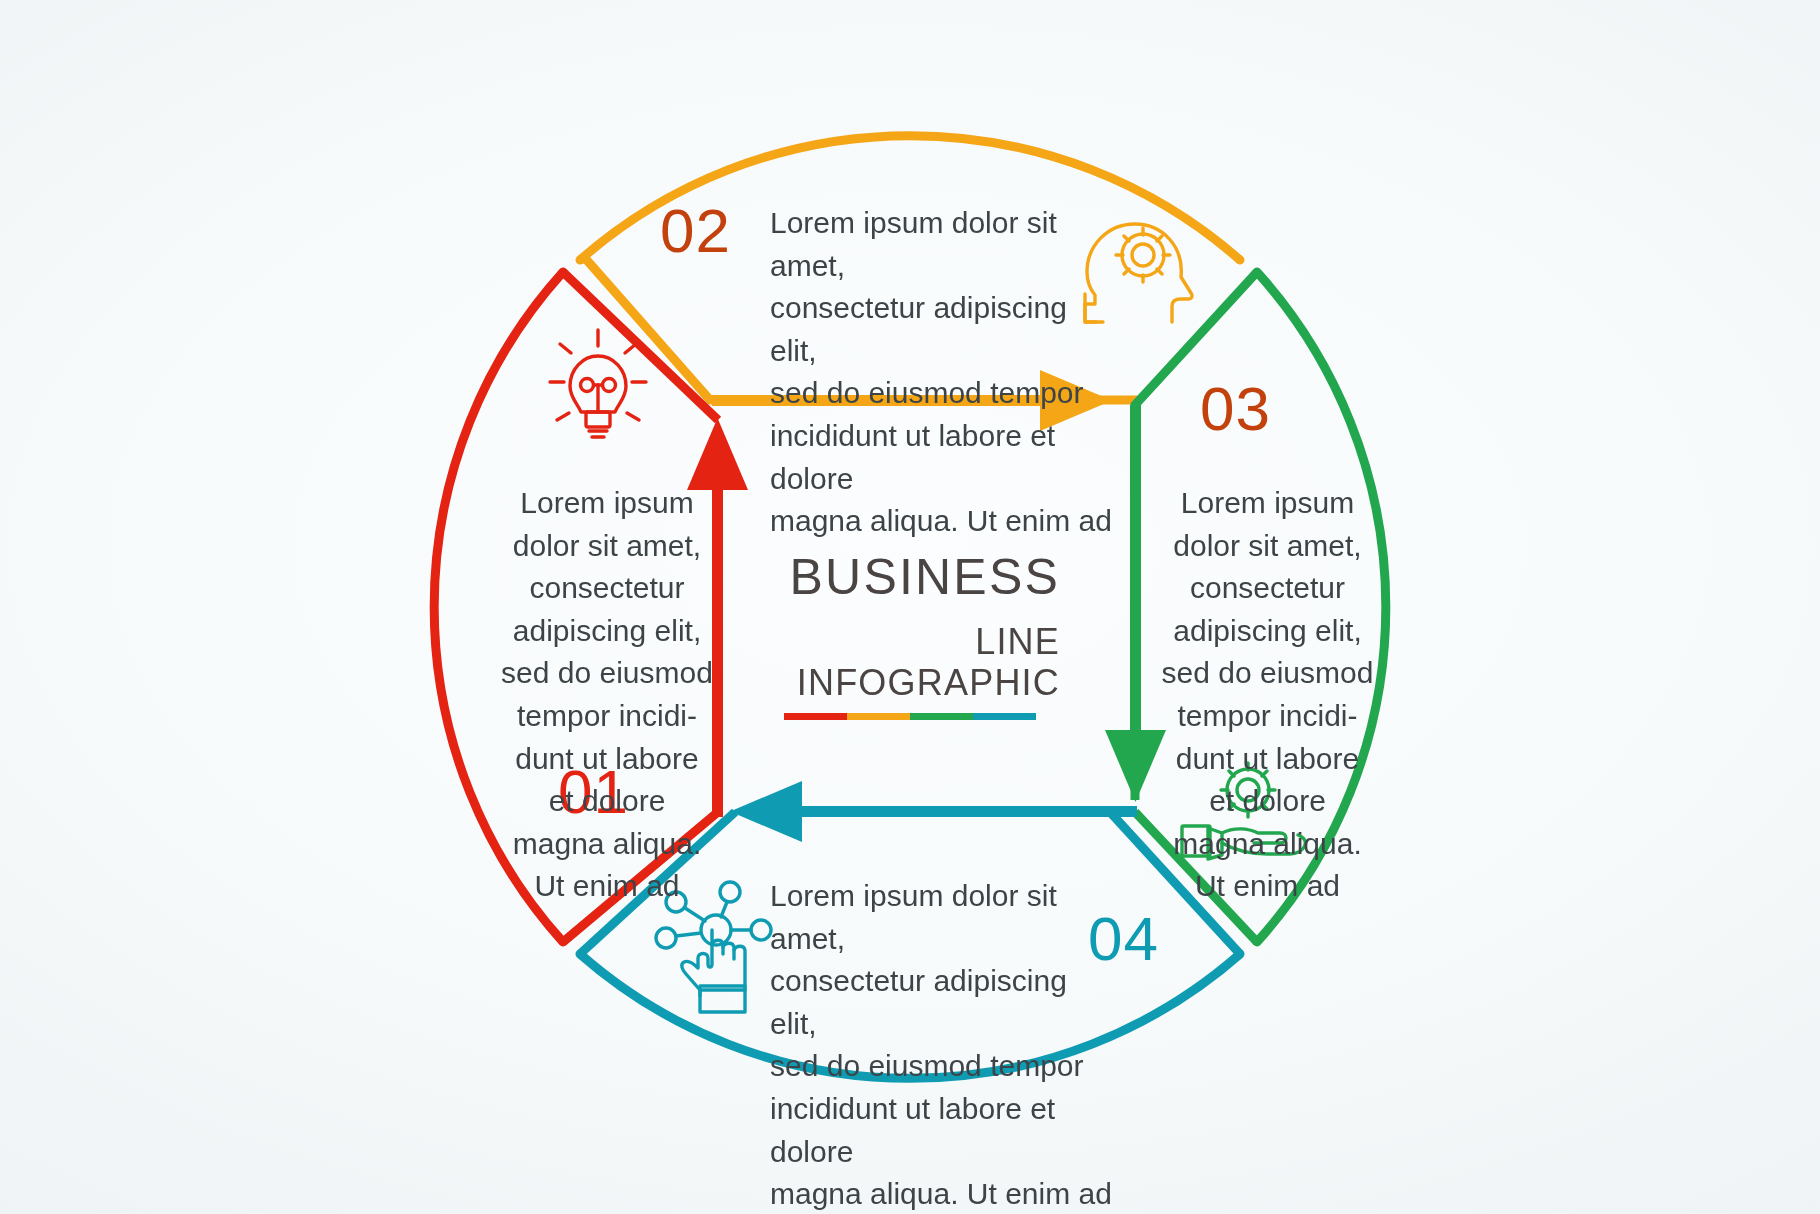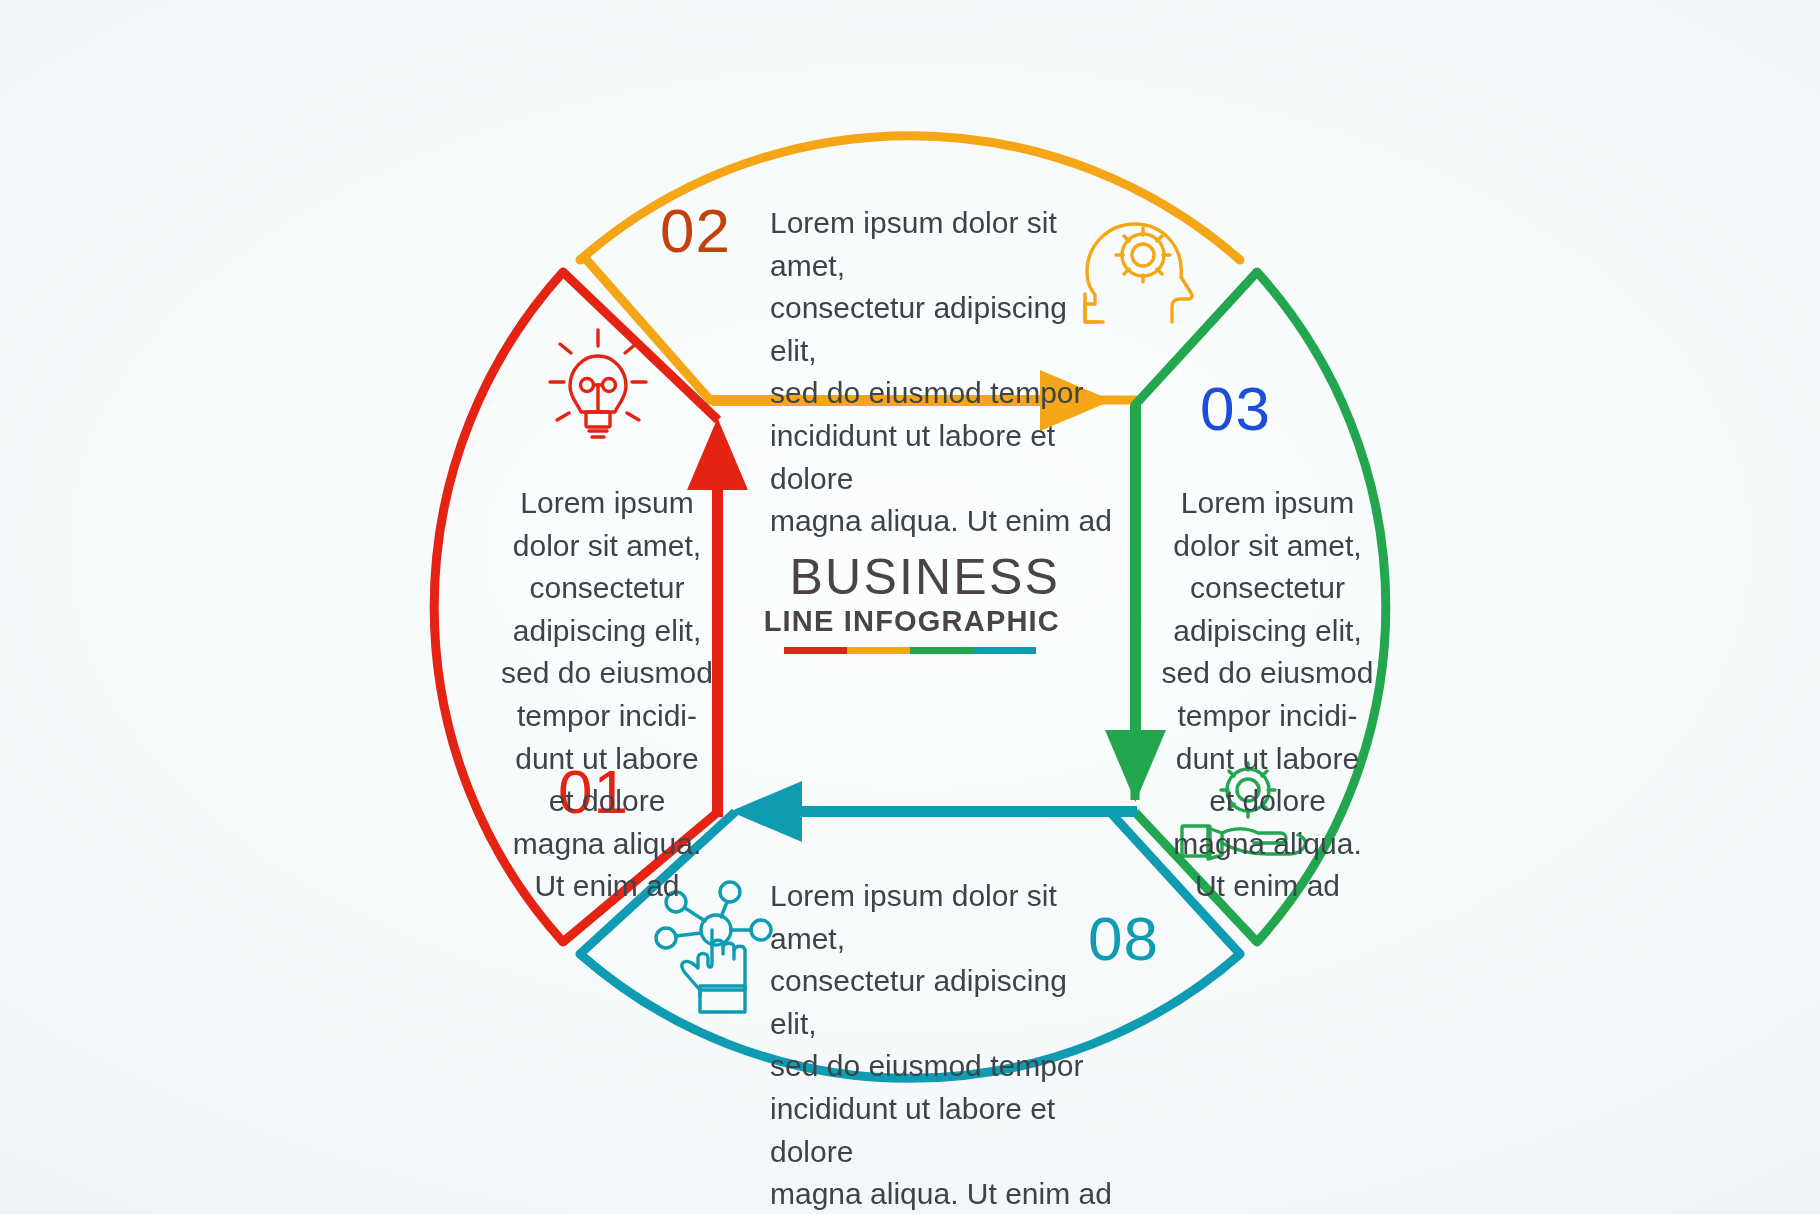--- a/index.html
+++ b/index.html
@@ -46,21 +46,21 @@
     position: absolute;
     font-family: Liberation Sans, sans-serif;
     font-weight: 400;
     font-size: 30px;
     line-height: 1.42;
     color: #3d4448;
     white-space: pre-line;
   }
   .c01 { color: #e42313; }
   .c02 { color: #c2410c; }
-  .c03 { color: #1d4ed8; }
+  .c03 { color: #c2410c; }
   .c04 { color: #0f9cb3; }
 
   
   #num01 { left: 546px; top: 761px; margin-left: 12px; }
   #body01 {
     left: 492px; top: 482px;
     width: 230px;
     text-align: center;
   }
   
@@ -96,26 +96,26 @@
   #logo-top {
     font-family: "Liberation Sans", sans-serif;
     font-weight: 300;
     font-size: 50px;
     letter-spacing: 2.2px;
     color: #4a4442;
     line-height: 1.02;
   }
   #logo-bottom {
     font-family: "Liberation Sans", sans-serif;
-    font-weight: 700;
-    font-size: 29px;
+    font-weight: 400;
+    font-size: 36px;
     letter-spacing: 1.2px;
     color: #4a4442;
     line-height: 1.15;
-    margin-top: 2px;
+    margin-top: 18px;
   }
   #logo-rule {
     display: flex;
     width: 252px;
     height: 7px;
     margin: 9px auto 0 auto;
   }
   #logo-rule span { flex: 1 1 25%; display: block; }
 </style>
 </head>
@@ -244,21 +244,21 @@
 dolor sit amet,
 consectetur
 adipiscing elit,
 sed do eiusmod
 tempor incidi-
 dunt ut labore
 et dolore
 magna aliqua.
 Ut enim ad</div>
 
-    <div class="seg-num c04" id="num04">08</div>
+    <div class="seg-num c04" id="num04">04</div>
     <div class="seg-body" id="body04">Lorem ipsum dolor sit amet,
 consectetur adipiscing elit,
 sed do eiusmod tempor
 incididunt ut labore et dolore
 magna aliqua. Ut enim ad</div>
 
     <div id="logo">
       <div id="logo-top">BUSINESS</div>
       <div id="logo-bottom">LINE INFOGRAPHIC</div>
       <div id="logo-rule">

